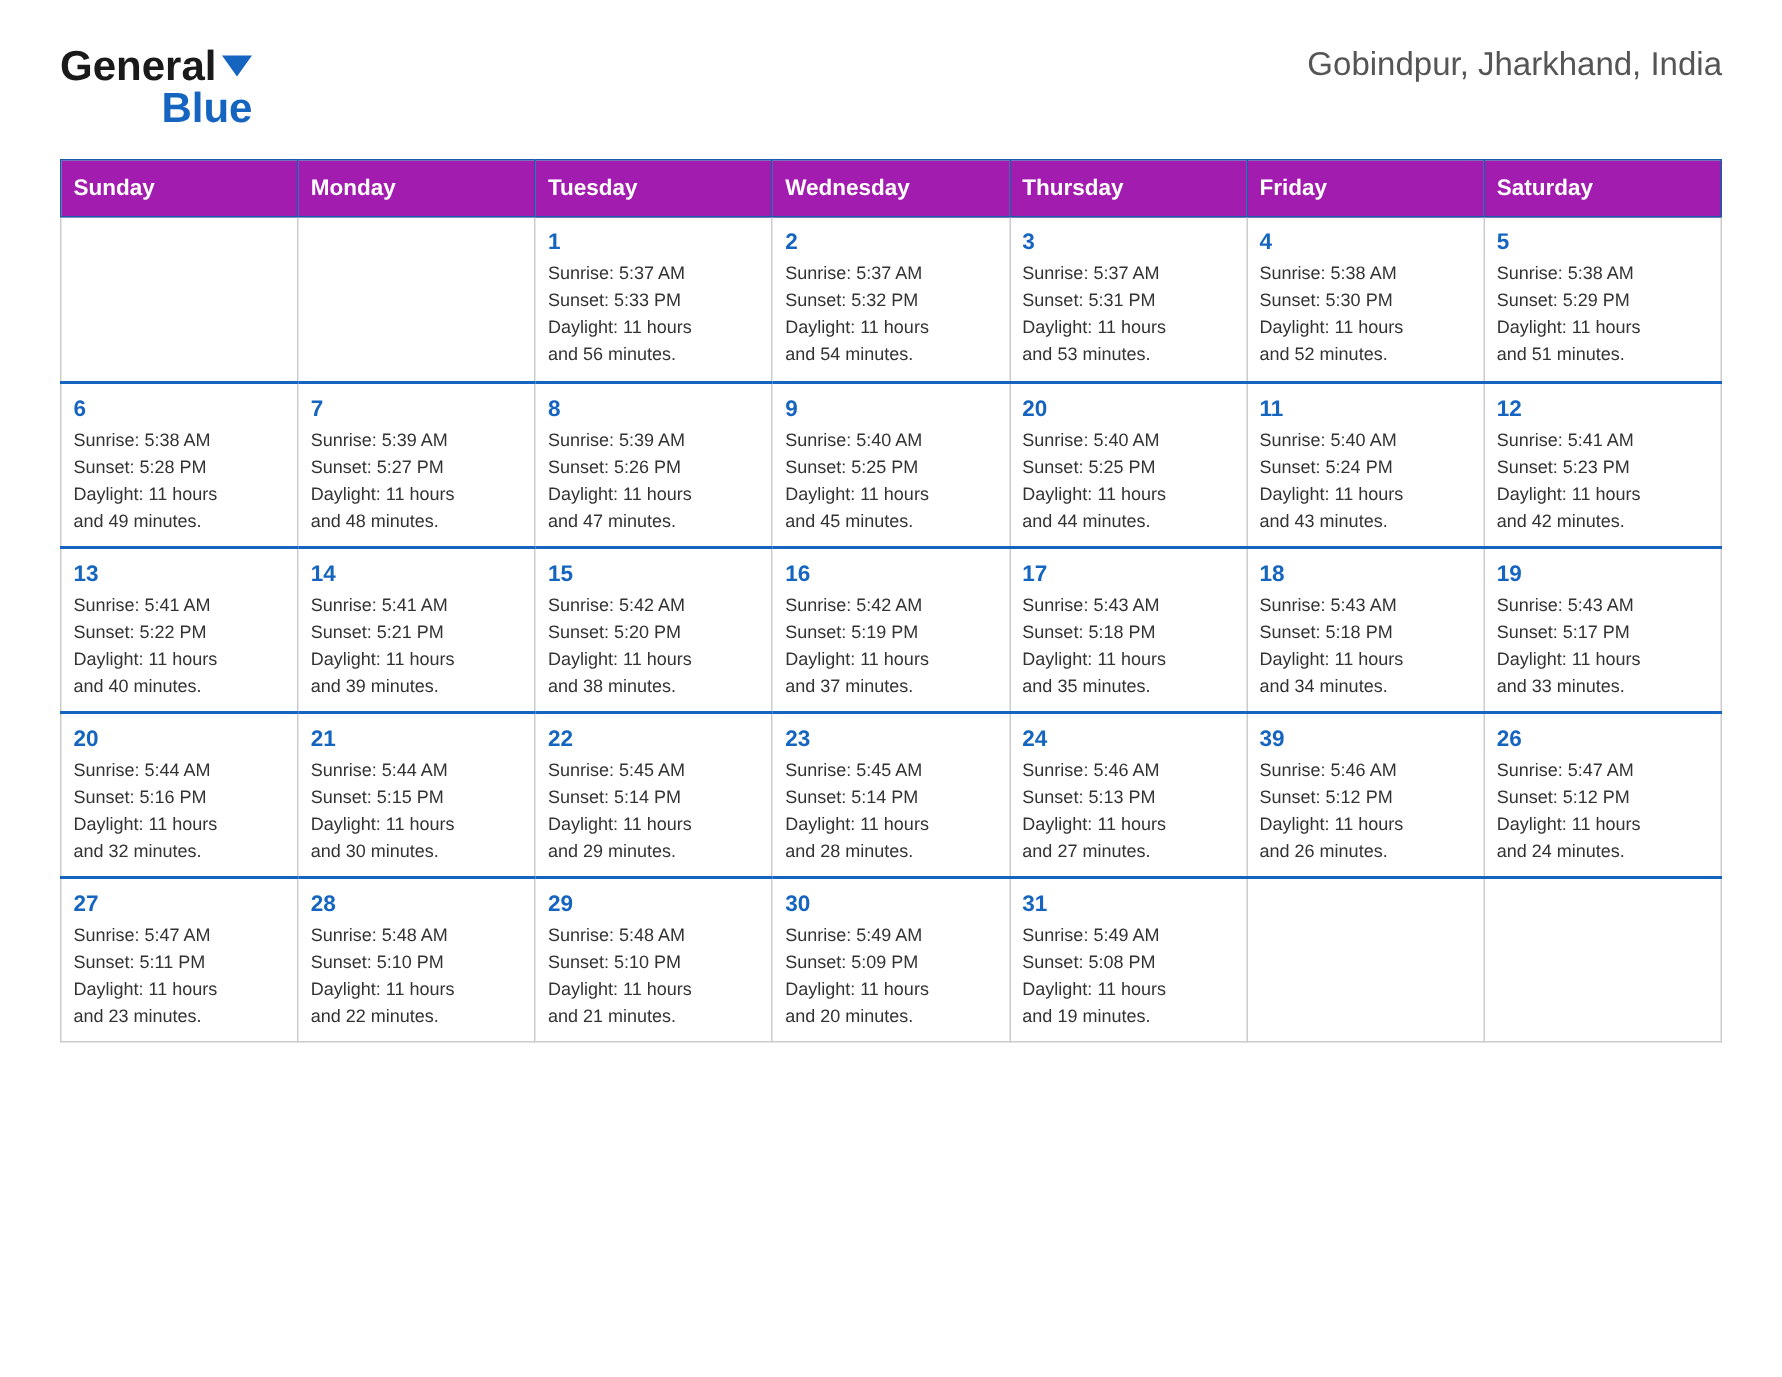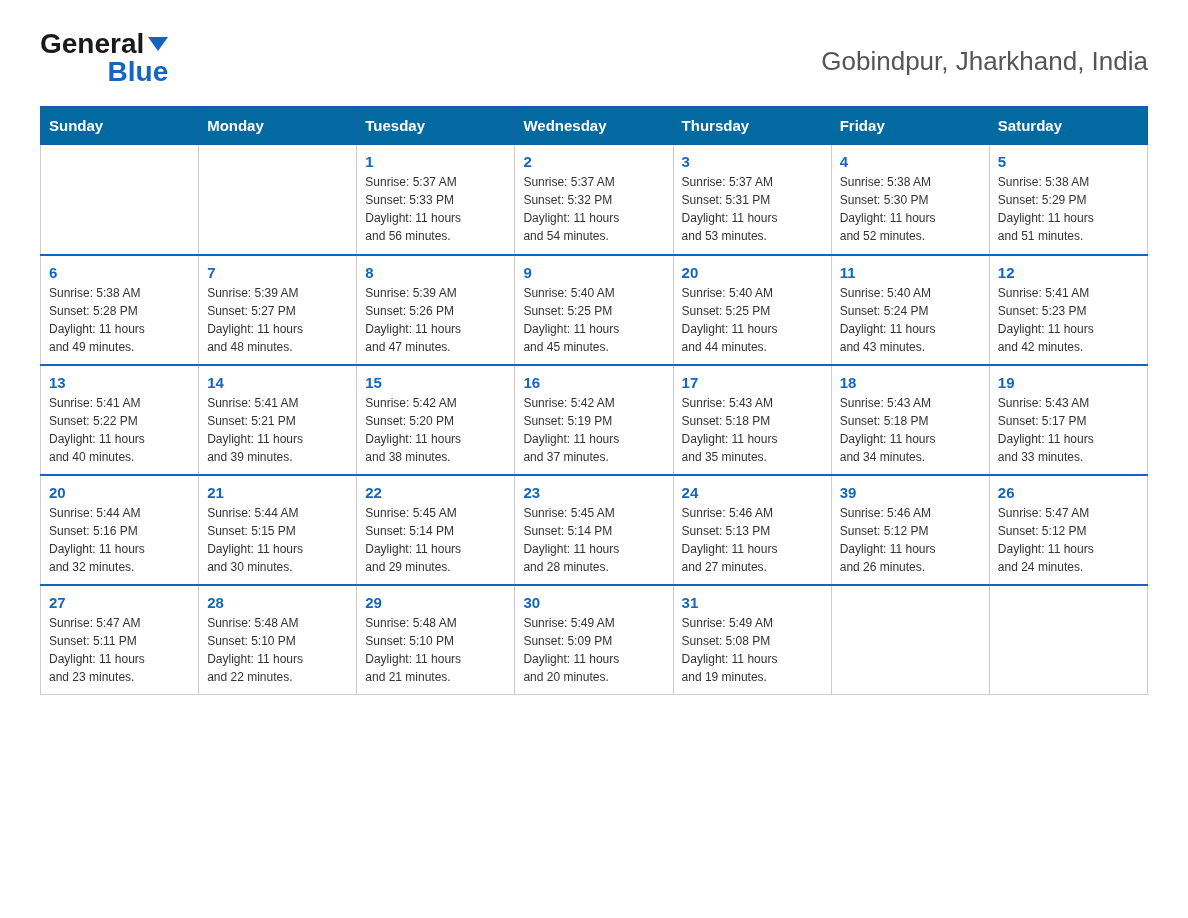--- a/index.html
+++ b/index.html
@@ -50,31 +50,31 @@
     .title-section {
       text-align: right;
     }
     .month-title {
       font-size: 52px;
       font-weight: bold;
       color: #1a1a1a;
       line-height: 1.1;
     }
     .location {
-      font-size: 26px;
+      font-size: 22px;
       color: #555;
-      margin-top: 16px;
+      margin-top: 0;
     }
     .calendar {
       width: 100%;
       border-collapse: collapse;
       border: 1px solid #ccc;
     }
     .calendar thead tr th {
-      background-color: #0369a1;
+      background-color: #a21caf;
       color: #fff;
       padding: 10px 8px;
       font-size: 15px;
       font-weight: bold;
       text-align: left;
       border: 1px solid #1a5aaa;
     }
     .calendar tbody tr td {
       vertical-align: top;
       padding: 8px 8px;

